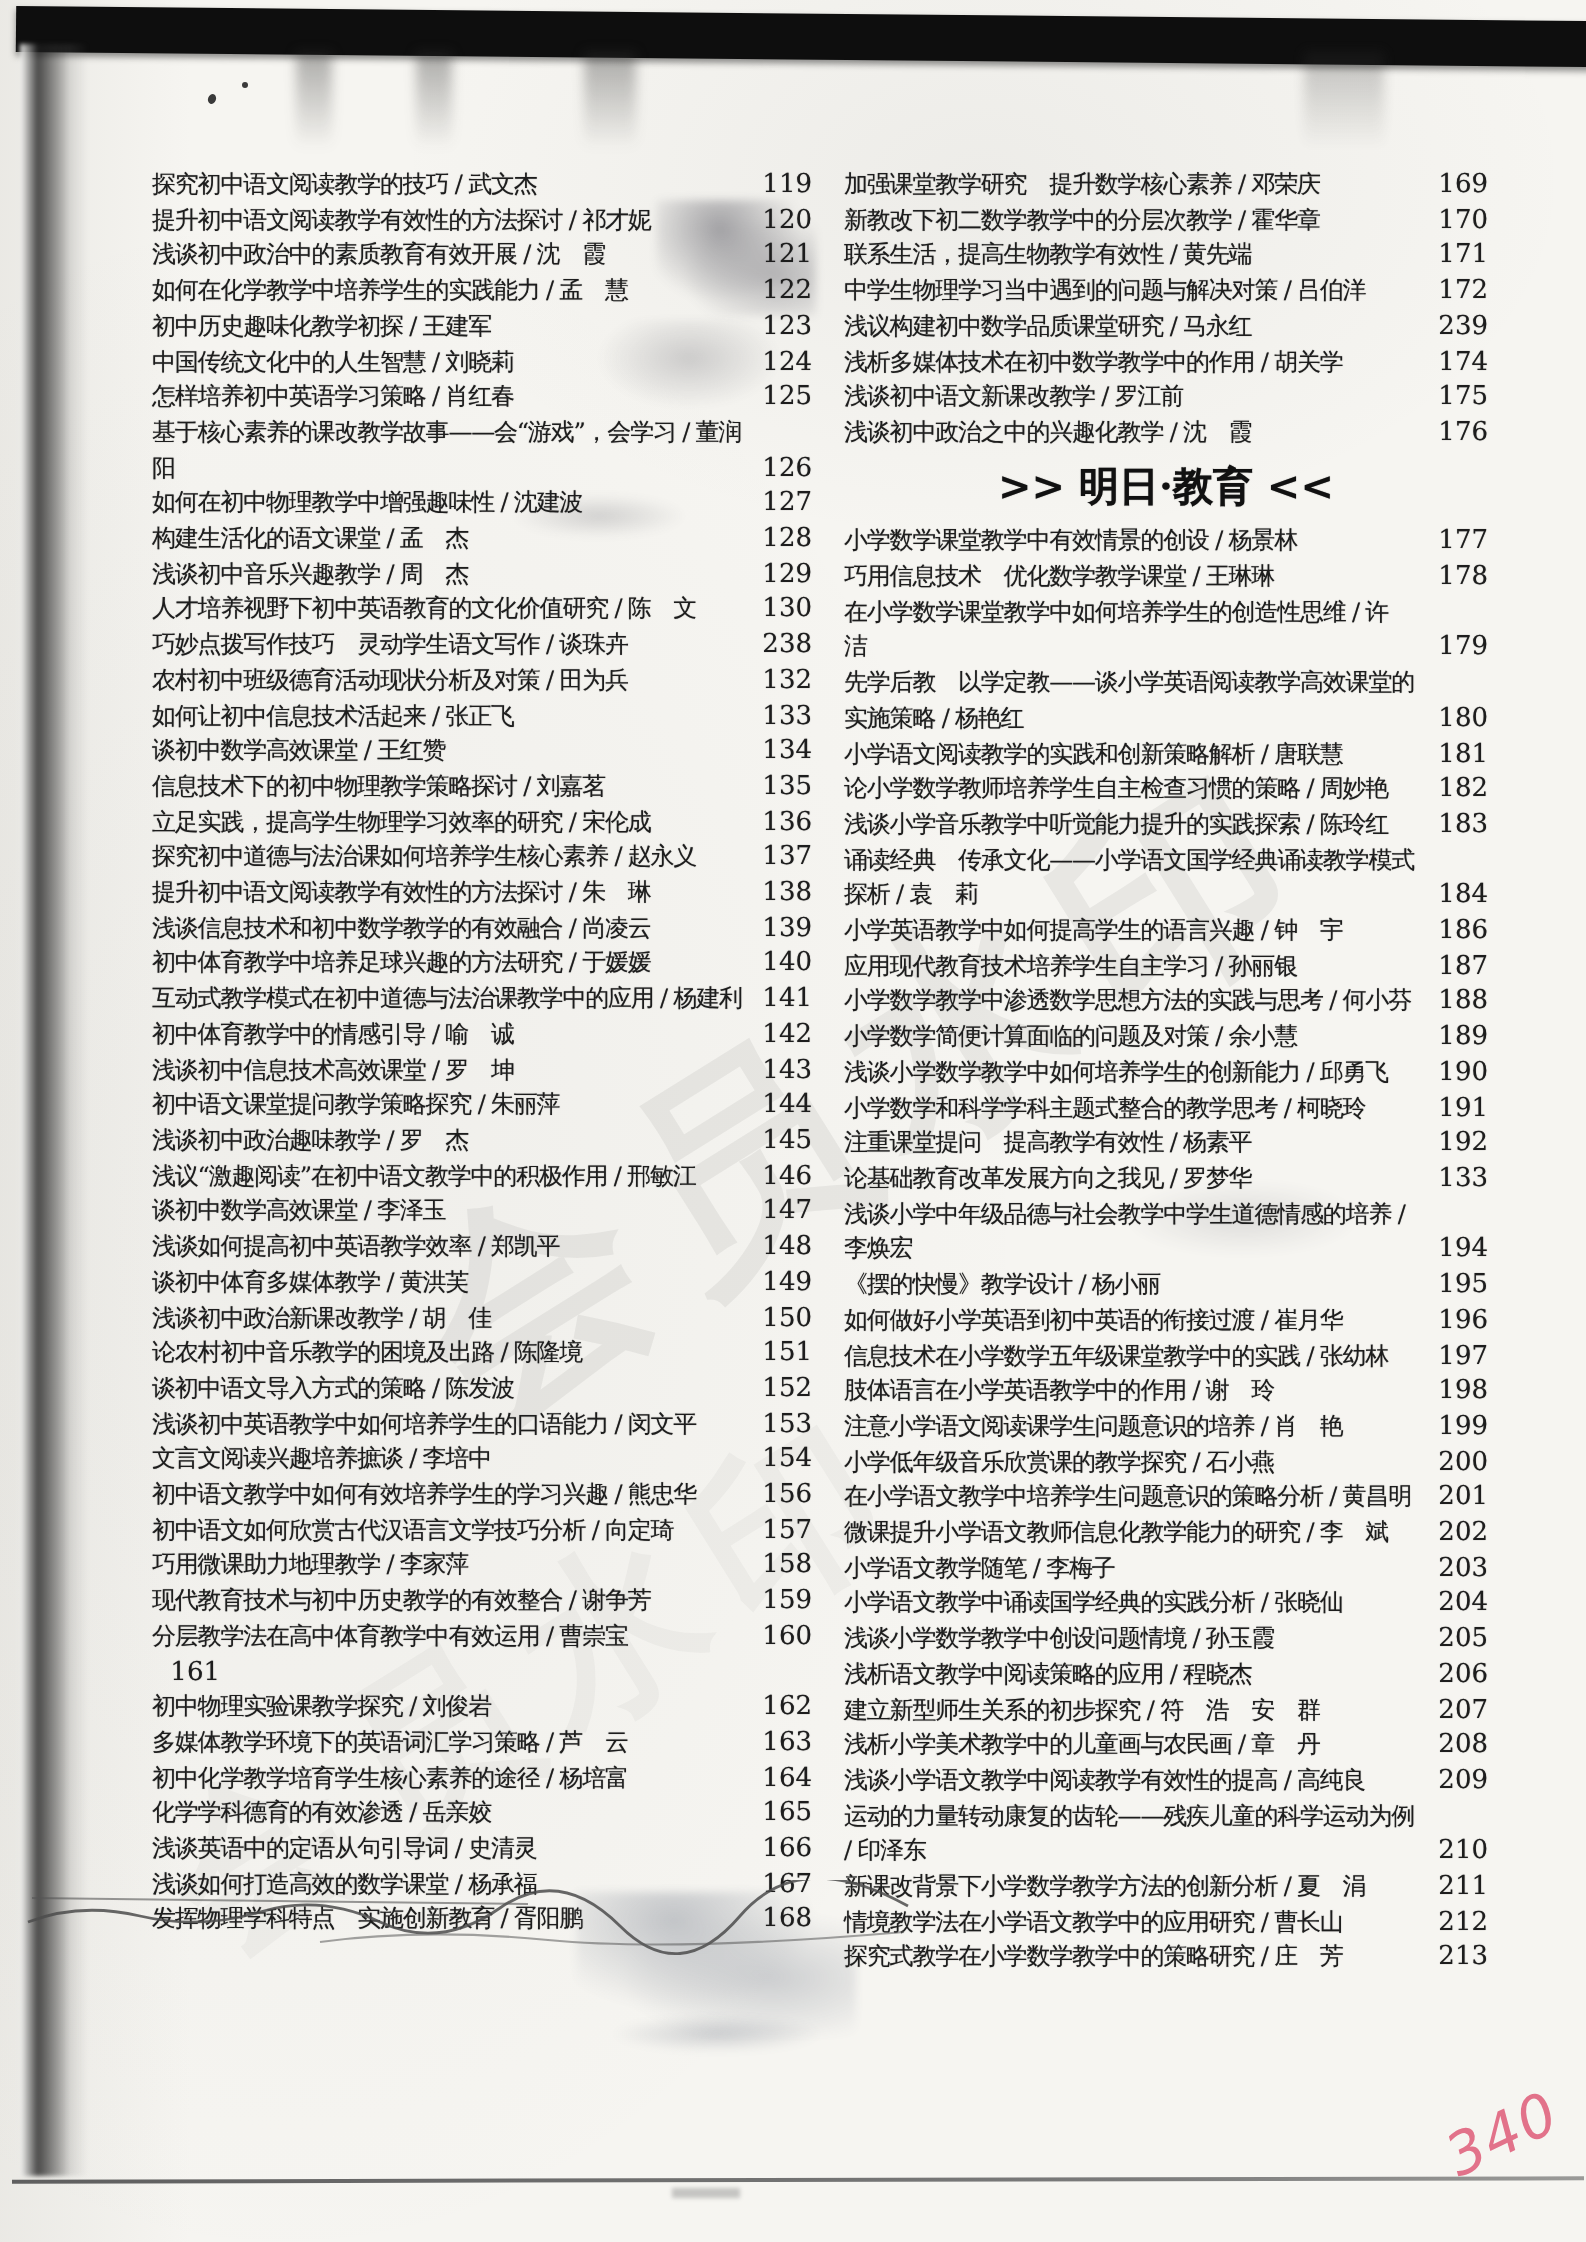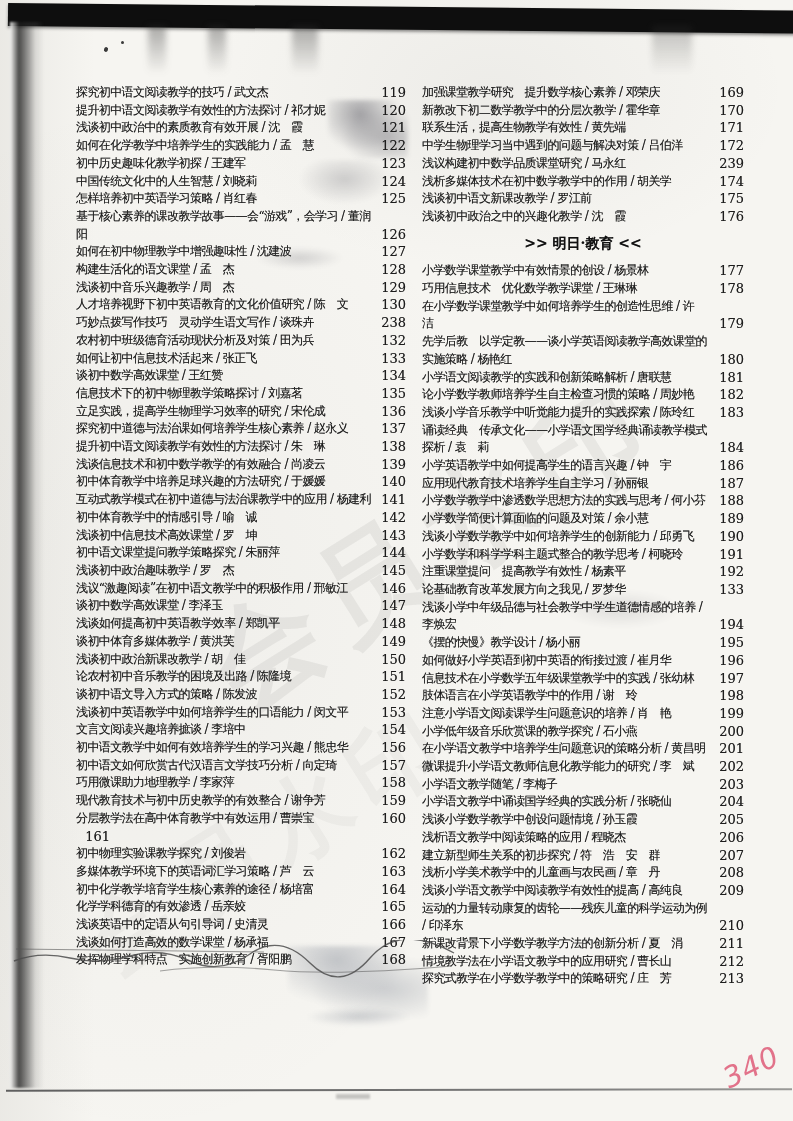--- a/index.html
+++ b/index.html
@@ -51,21 +51,21 @@
   .wm2{left:60px;top:780px;transform:rotate(-32deg);opacity:.6;font-size:90px;}
   
   .col{position:absolute;top:84px;font-size:12px;line-height:17.7px;color:#1d1d1d;
        letter-spacing:-0.6px;text-shadow:0 0 0.5px rgba(20,20,20,0.55);}
   .col-left{left:76px;width:330px;}
   .col-right{left:422px;width:322px;}
   .entry{display:flex;justify-content:space-between;align-items:flex-end;}
   .entry .t{flex:1 1 auto;}
   .entry .p{flex:0 0 auto;min-width:30px;text-align:right;margin-left:4px;
             font-size:13px;letter-spacing:0;}
-  .section-header{text-align:center;font-weight:bold;font-size:14px;letter-spacing:0px;
+  .section-header{text-align:center;font-weight:bold;font-size:20px;letter-spacing:0px;
                   margin:9px 0 10px 0;color:#111;
                   font-family:"DejaVu Serif","Liberation Serif",serif;}
   .squiggle{position:absolute;left:12px;top:940px;pointer-events:none;}
   .hand{position:absolute;left:722px;top:1050px;color:#e0647f;font-size:29px;
         font-style:italic;transform:rotate(-26deg);letter-spacing:1px;
         font-family:"DejaVu Sans","Liberation Sans",sans-serif;opacity:.9;}
 </style>
 </head>
 <body>
 

